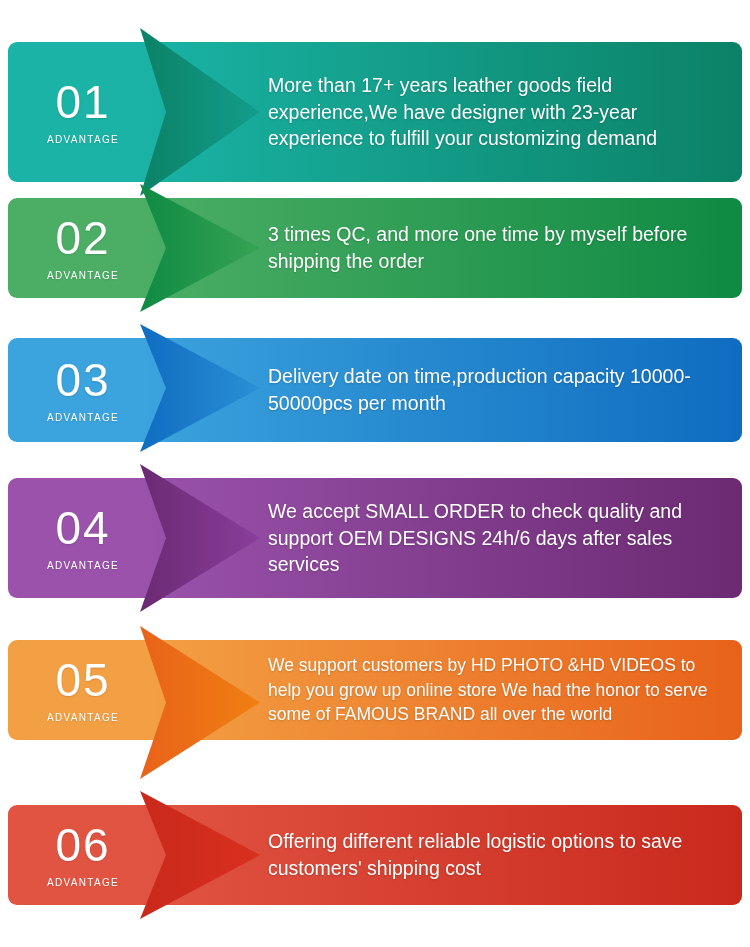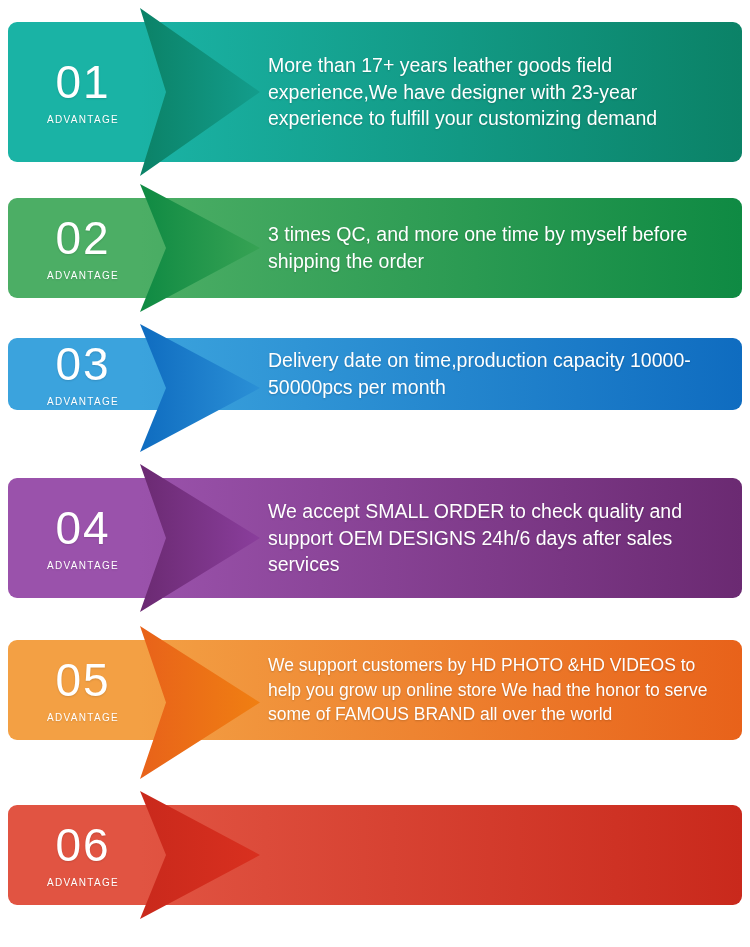--- a/index.html
+++ b/index.html
@@ -98,21 +98,21 @@
   }
   .adv-text.small {
     font-size: 17.5px;
     line-height: 1.42;
   }
 </style>
 </head>
 <body>
 
 <div id="advantage-board" style="width: 750px; height: 947px;">
-    <div class="adv-row" style="top: 22px; height: 140px;">
+    <div class="adv-row" style="top: 42px; height: 140px;">
       <div class="adv-bar" style="background: linear-gradient(90deg, rgb(26, 179, 165) 0%, rgb(26, 179, 165) 18%, rgb(11, 130, 103) 100%);"></div>
       <div class="adv-arrow" style="top: -14px; height: 168px;">
         <svg viewBox="0 0 120 168" preserveAspectRatio="none">
           <defs>
             <linearGradient id="ag1" x1="0" y1="0" x2="1" y2="0">
               <stop offset="0%" stop-color="#0b8267"></stop>
               <stop offset="100%" stop-color="#139d8c"></stop>
             </linearGradient>
           </defs>
           <polygon points="0,0 120,84 0,168 26,84" fill="url(#ag1)"></polygon>
@@ -140,21 +140,21 @@
         </svg>
       </div>
       <div class="adv-badge">
         <div class="adv-number">02</div>
         <div class="adv-word">ADVANTAGE</div>
       </div>
       <div class="adv-text">
         <span>3 times QC, and more one time by myself before shipping the order</span>
       </div>
     </div>
-    <div class="adv-row" style="top: 338px; height: 72px;">
+    <div class="adv-row" style="top: 338px; height: 104px;">
       <div class="adv-bar" style="background: linear-gradient(90deg, rgb(59, 163, 221) 0%, rgb(59, 163, 221) 18%, rgb(15, 108, 192) 100%);"></div>
       <div class="adv-arrow" style="top: -14px; height: 128px;">
         <svg viewBox="0 0 120 128" preserveAspectRatio="none">
           <defs>
             <linearGradient id="ag3" x1="0" y1="0" x2="1" y2="0">
               <stop offset="0%" stop-color="#0f6cc0"></stop>
               <stop offset="100%" stop-color="#2b90d6"></stop>
             </linearGradient>
           </defs>
           <polygon points="0,0 120,64 0,128 26,64" fill="url(#ag3)"></polygon>
@@ -220,14 +220,17 @@
               <stop offset="100%" stop-color="#d9301f"></stop>
             </linearGradient>
           </defs>
           <polygon points="0,0 120,64 0,128 26,64" fill="url(#ag6)"></polygon>
         </svg>
       </div>
       <div class="adv-badge">
         <div class="adv-number">06</div>
         <div class="adv-word">ADVANTAGE</div>
       </div>
+      <div class="adv-text">
+        <span>Offering different reliable logistic options to save customers' shipping cost</span>
+      </div>
     </div>
   </div>
 
 </body></html>

